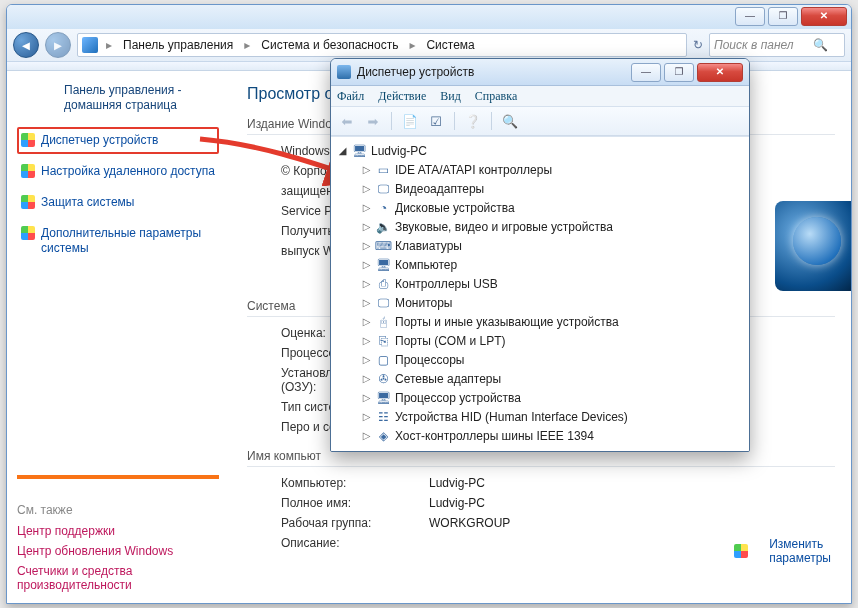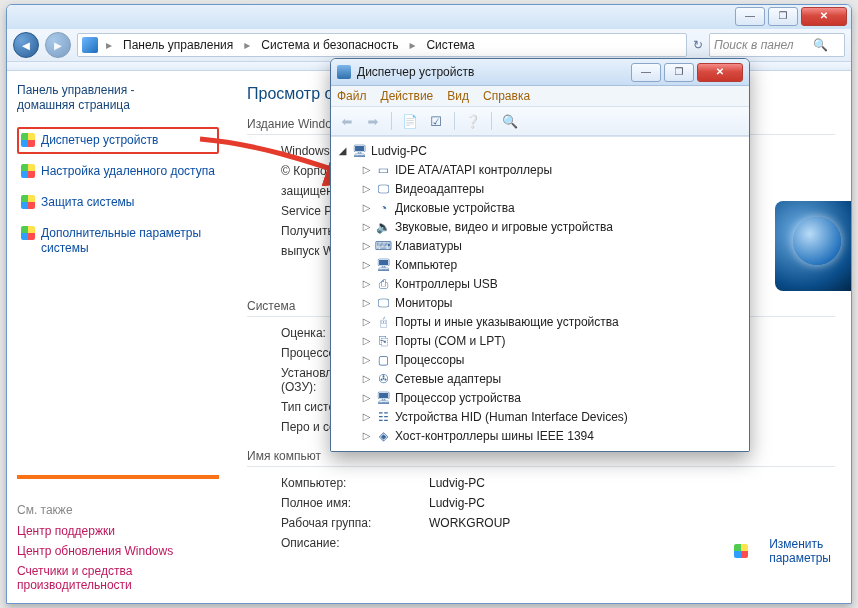--- a/index.html
+++ b/index.html
@@ -301,22 +301,23 @@
 .dm-menubar {
   height: 20px;
   background: #f1f6fb;
   border-bottom: 1px solid #d6e1ee;
   display: flex;
   align-items: center;
   padding: 0 6px;
   gap: 14px;
 }
 .dm-menubar span {
-  color: #a16207;
+  color: #0c4a6e;
   cursor: default;
+  font-family: Liberation Serif, serif;
 }
 .dm-toolbar {
   height: 28px;
   background: linear-gradient(#f7fbff, #e9f1fa);
   border-bottom: 1px solid #cfdbea;
   display: flex;
   align-items: center;
   padding: 0 4px;
   gap: 2px;
 }
@@ -410,21 +411,21 @@
     <div class="addr-search">
       <span>Поиск в панел</span>
       <span class="search-icon">🔍</span>
     </div>
   </div>
   <div class="toolbar-stripe"></div>
 
   <div class="main-body">
 
     <div class="sidebar">
-      <div class="cp-home" style="white-space:pre-line;">Панель управления -
+      <div class="cp-home" style="white-space:pre-line;margin-left:47px;">Панель управления -
 домашняя страница</div>
 
       <div class="side-link highlighted">
         <span class="shield-icon"></span>
         <span>Диспетчер устройств</span>
       </div>
       <div class="side-link">
         <span class="shield-icon"></span>
         <span>Настройка удаленного доступа</span>
       </div>

